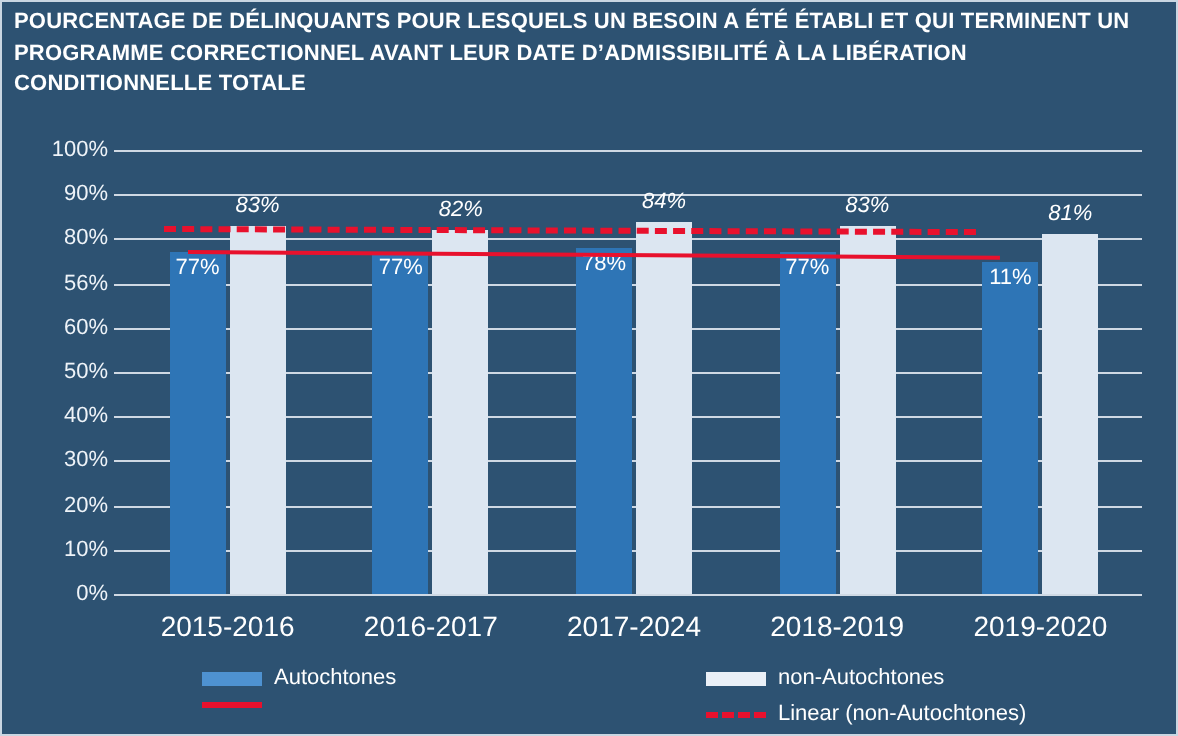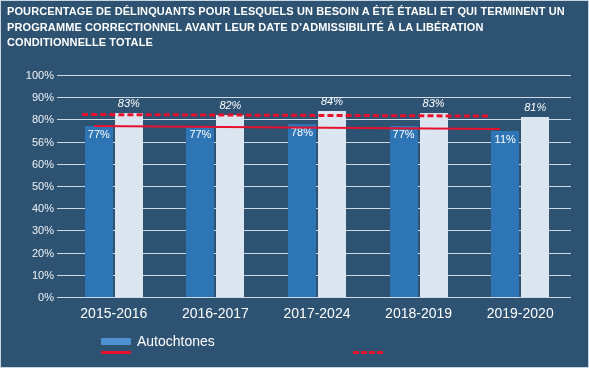--- a/index.html
+++ b/index.html
@@ -125,21 +125,21 @@
     position: absolute;
     left: 62px;
     top: 330px;
     width: 508px;
     height: 34px;
   }
   .legend-item {
     position: absolute;
     display: flex;
     align-items: center;
-    font-size: 14px;
+    font-size: 11px;
     color: #ffffff;
     white-space: nowrap;
   }
   .legend-swatch {
     width: 30px;
     height: 7px;
     margin-right: 6px;
     flex: 0 0 auto;
   }
   .legend-swatch.sw-blue { background: #4e92d1; }
@@ -252,21 +252,26 @@
       <div class="xlabel" style="left: 316px;">2017-2024</div>
       <div class="xlabel" style="left: 417.6px;">2018-2019</div>
       <div class="xlabel" style="left: 519.2px;">2019-2020</div>
     </div>
 
   <div id="legend">
       <div class="legend-item" style="left: 38px; top: 2px;">
         <span class="legend-swatch sw-blue"></span>
         <span>Autochtones</span>
       </div>
+      <div class="legend-item" style="left: 290px; top: 2px;">
+        <span class="legend-swatch sw-light"></span>
+        <span>non-Autochtones</span>
+      </div>
       <div class="legend-item" style="left: 38px; top: 20px;">
         <span class="legend-swatch sw-redline"></span>
       </div>
       <div class="legend-item" style="left: 290px; top: 20px;">
         <span class="legend-swatch sw-reddash"></span>
+        <span>Linear (non-Autochtones)</span>
       </div>
     </div>
 
 </div>
 
 </body></html>

